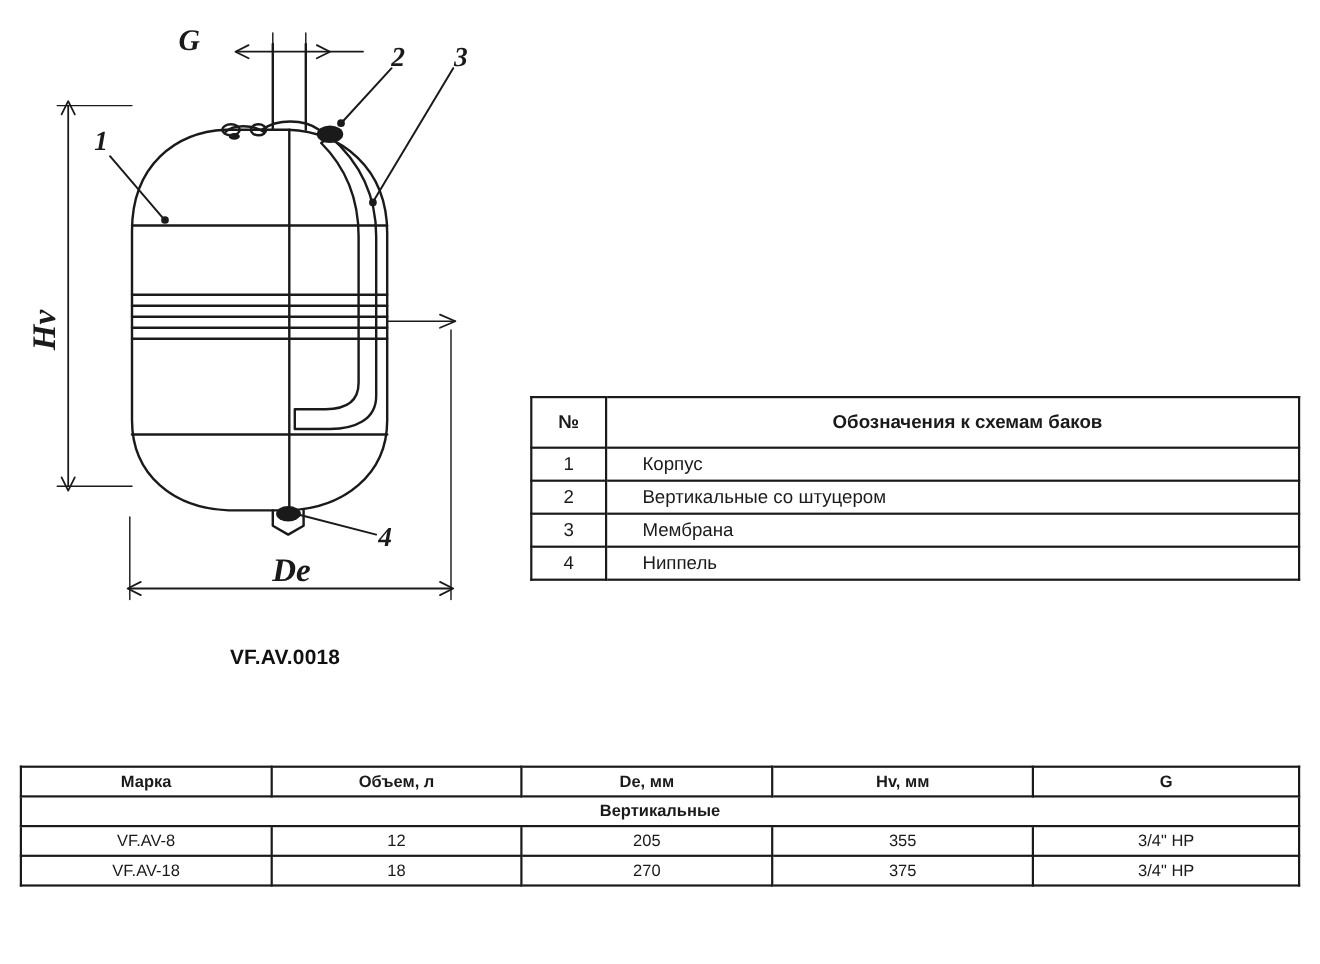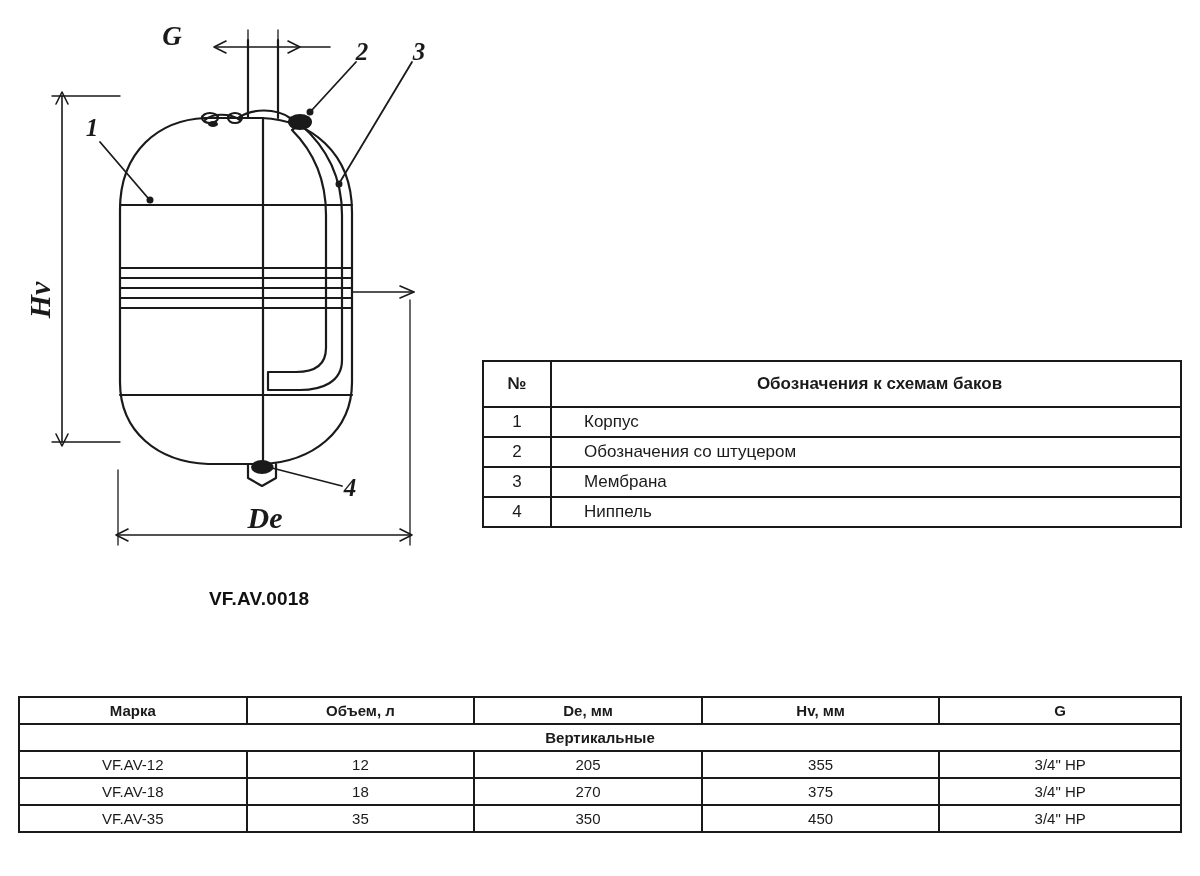--- a/index.html
+++ b/index.html
@@ -216,21 +216,21 @@
       <th class="desc-col">Обозначения к схемам баков</th>
     </tr>
   </thead>
   <tbody>
     <tr>
       <td class="num-col">1</td>
       <td class="desc-col">Корпус</td>
     </tr>
     <tr>
       <td class="num-col">2</td>
-      <td class="desc-col">Обозначения со штуцером</td>
+      <td class="desc-col">Вертикальные со штуцером</td>
     </tr>
     <tr>
       <td class="num-col">3</td>
       <td class="desc-col">Мембрана</td>
     </tr>
     <tr>
       <td class="num-col">4</td>
       <td class="desc-col">Ниппель</td>
     </tr>
   </tbody>
@@ -251,34 +251,27 @@
       <th>De, мм</th>
       <th>Hv, мм</th>
       <th>G</th>
     </tr>
   </thead>
   <tbody>
     <tr>
       <td class="section-row" colspan="5">Вертикальные</td>
     </tr>
     <tr>
-      <td>VF.AV-12</td>
+      <td>VF.AV-8</td>
       <td>12</td>
       <td>205</td>
       <td>355</td>
       <td>3/4" НР</td>
     </tr>
     <tr>
       <td>VF.AV-18</td>
       <td>18</td>
       <td>270</td>
       <td>375</td>
       <td>3/4" НР</td>
     </tr>
-    <tr>
-      <td>VF.AV-35</td>
-      <td>35</td>
-      <td>350</td>
-      <td>450</td>
-      <td>3/4" НР</td>
-    </tr>
   </tbody>
 </table>
 
 </body></html>

